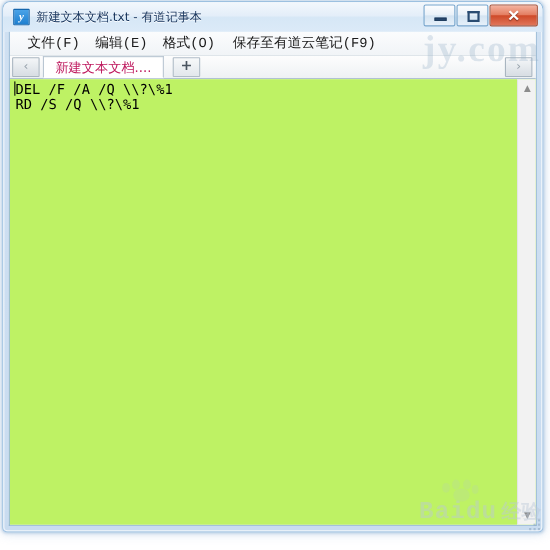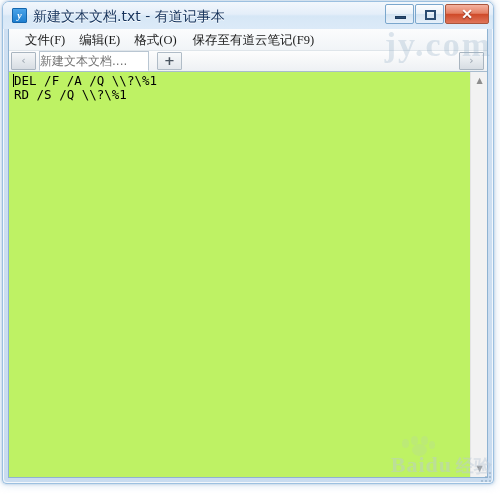--- a/index.html
+++ b/index.html
@@ -37,21 +37,21 @@
   .win-icon{
     position:absolute;left:9px;top:6px;width:15px;height:15px;
     background:linear-gradient(to bottom,#4aa3e8,#1e7fd0);
     border:1px solid #1566ad;border-radius:1px;
     color:#fff;font-size:10px;font-weight:bold;font-style:italic;
     line-height:14px;text-align:center;font-family:"Liberation Serif",serif;
     box-sizing:border-box;
   }
   .win-title{
     position:absolute;left:30px;top:5px;height:18px;line-height:18px;
-    font-size:14px;color:#15325b;white-space:nowrap;
+    font-size:11px;color:#15325b;white-space:nowrap;
     font-family:"DejaVu Sans","Liberation Sans",sans-serif;
     text-shadow:0 1px 0 rgba(255,255,255,.9);
   }
   .wbtns{position:absolute;right:4px;top:2px;height:21px;display:flex;}
   .wbtn{
     width:29px;height:20px;margin-left:1px;
     border:1px solid #7ba7cd;border-radius:2px;
     background:linear-gradient(to bottom,#fdfdfe 0%,#e9f1f9 48%,#d4e4f2 52%,#e6f0fa 100%);
     position:relative;box-sizing:border-box;
   }
@@ -78,21 +78,21 @@
   .menubar{
     position:absolute;left:0;top:0;right:0;height:22px;
     background:linear-gradient(to bottom,#fbfcfd,#f1f4f7);
     border-bottom:1px solid #dfe5ea;
     display:flex;align-items:center;box-sizing:border-box;
     padding-left:9px;
   }
   .menuitem{
     font-size:12.5px;color:#1a1a1a;white-space:nowrap;
     padding:2px 7px 2px 7px;line-height:16px;
-    font-family:Liberation Serif, serif;
+    font-family:Liberation Mono, monospace;
   }
   .menuitem.wide{padding-left:9px;}
 
   
   .tabstrip{
     position:absolute;left:0;top:22px;right:0;height:21px;
     background:linear-gradient(to bottom,#fdfdfd,#eef1f4);
     border-bottom:1px solid #a8bcce;
     box-sizing:border-box;
   }
@@ -102,21 +102,21 @@
     border:1px solid #a9b5c0;border-radius:1px;box-sizing:border-box;
     color:#9aa4ae;font-size:11px;line-height:16px;text-align:center;
     font-family:"DejaVu Sans",sans-serif;
   }
   .tab-scroll-left{left:2px;}
   .tab-scroll-right{right:3px;}
   .tab{
     position:absolute;left:30px;top:0px;width:110px;height:20px;
     background:#ffffff;border:1px solid #b9c6d2;border-bottom:1px solid #ffffff;
     box-sizing:border-box;
-    font-size:12px;color:#737373;line-height:18px;
+    font-size:12px;color:#be185d;line-height:18px;text-align:center;
     font-family:"DejaVu Sans","Liberation Sans",sans-serif;
     overflow:hidden;white-space:nowrap;
   }
   .tab-add{
     position:absolute;left:148px;top:1px;width:25px;height:18px;
     background:linear-gradient(to bottom,#f7f9fa,#e2e7ec);
     border:1px solid #b0bcc7;border-radius:1px;box-sizing:border-box;
     color:#4a5560;font-size:13px;line-height:16px;text-align:center;font-weight:bold;
     font-family:"DejaVu Sans",sans-serif;
   }
@@ -161,21 +161,21 @@
     color:rgba(150,175,200,.30);
     font-family:"Liberation Serif","DejaVu Serif",serif;
     white-space:nowrap;
   }
   .wm-bot{
     right:8px;bottom:22px;text-align:right;
   }
   .wm-bot .wm-logo{
     font-size:22px;font-weight:bold;letter-spacing:1px;
     color:rgba(186,200,214,.45);
-    font-family:Liberation Serif, serif;
+    font-family:Liberation Mono, monospace;
     white-space:nowrap;
   }
   .wm-bot .wm-cn{
     font-size:18px;font-weight:bold;margin-left:4px;
     color:rgba(186,200,214,.45);
     font-family:"DejaVu Sans",sans-serif;
   }
   .wm-bot .wm-url{
     font-size:10px;color:rgba(196,208,220,.60);letter-spacing:1px;
     margin-top:1px;font-family:"Liberation Sans",sans-serif;

